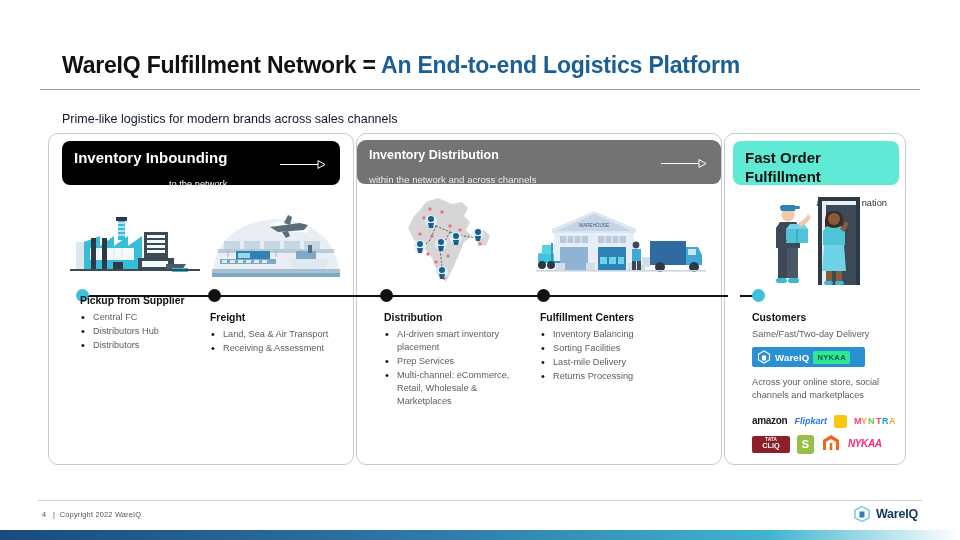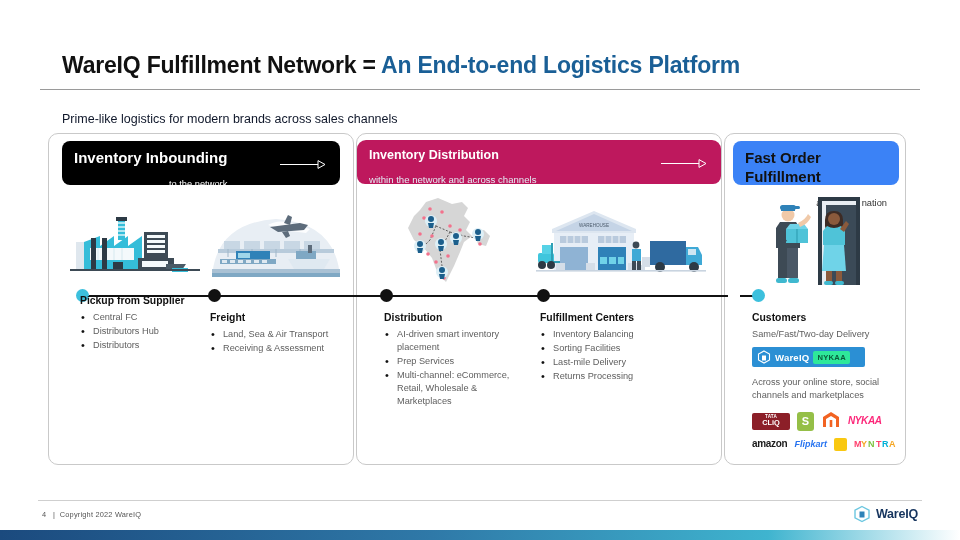--- a/index.html
+++ b/index.html
@@ -24,25 +24,25 @@
   #panel-1 { left: 48px;  top: 133px; width: 306px; height: 332px; }
   #panel-2 { left: 356px; top: 133px; width: 366px; height: 332px; }
   #panel-3 { left: 724px; top: 133px; width: 182px; height: 332px; }
 
   .phdr { position: absolute; border-radius: 8px; padding: 8px 12px 9px 12px; display: flex; align-items: flex-start; }
   .phdr .htitle { font-size: 15px; font-weight: bold; line-height: 1.25; }
   .phdr .hsub   { font-size: 9.3px; line-height: 1.3; margin-top: 10px; text-align: right; }
 
   #hdr-1 { left: 62px; top: 141px; width: 278px; height: 44px; background: #000000; }
   #hdr-1 .htitle, #hdr-1 .hsub { color: #ffffff; }
-  #hdr-2 { left: 357px; top: 140px; width: 364px; height: 44px; background: #be185d;
+  #hdr-2 { left: 357px; top: 140px; width: 364px; height: 44px; background: #737373;
            border-radius: 9px 9px 8px 8px; }
   #hdr-2 .htitle { color:#fff; font-size: 12.5px; }
   #hdr-2 .hsub { color:#e2ecf5; font-size: 9.6px; }
-  #hdr-3 { left: 733px; top: 141px; width: 166px; height: 44px; background: #3b82f6; }
+  #hdr-3 { left: 733px; top: 141px; width: 166px; height: 44px; background: #5eead4; }
   #hdr-3 .htitle { color: #111; }
   #hdr-3 .hsub { color: #333; }
 
   .hdr-arrow { position: absolute; right: 14px; top: 19px; width: 46px; height: 9px; }
 
   
   .illus { position: absolute; }
 
   
   .tl-line { position: absolute; top: 295px; height: 1.6px; background: #111; }
@@ -417,44 +417,44 @@
       <path d="M5 5.5 h4 v5 h-4 Z" fill="#ffffff"></path>
     </svg>
     <span class="rush-logo-txt">WareIQ</span>
     <span class="rush-pill">NYKAA</span>
   </div>
 
   <div class="plain gap">Across your online store, social channels and marketplaces</div>
 
   <div class="logos">
     <div class="logo-row">
-      <span class="tata">
-        <span class="t1">TATA</span>
-        <span class="t2">CLiQ</span>
-      </span>
-      <span class="shopify">S</span>
-      <svg width="20" height="20" viewBox="0 0 20 20">
-        <path d="M10 1 L18 6 L18 16 L15 16 L15 8 L10 5 L5 8 L5 16 L2 16 L2 6 Z" fill="#f26322"></path>
-        <rect x="8.7" y="9" width="2.6" height="7" fill="#f26322"></rect>
-      </svg>
-      <span class="lg lg-nykaa">NYKAA</span>
-    </div>
-    <div class="logo-row">
       <span class="lg lg-amazon">amazon</span>
       <span class="lg lg-flipkart">Flipkart</span>
       <span class="fk-box"></span>
       <svg width="46" height="12" viewBox="0 0 46 12">
         <text x="0" y="9" font-family="Liberation Sans, sans-serif" font-size="9" font-weight="bold" fill="#ff3f6c">M</text>
         <text x="7" y="9" font-family="Liberation Sans, sans-serif" font-size="9" font-weight="bold" fill="#f5a623">Y</text>
         <text x="14" y="9" font-family="Liberation Sans, sans-serif" font-size="9" font-weight="bold" fill="#7cc242">N</text>
         <text x="22" y="9" font-family="Liberation Sans, sans-serif" font-size="9" font-weight="bold" fill="#ff3f6c">T</text>
         <text x="28" y="9" font-family="Liberation Sans, sans-serif" font-size="9" font-weight="bold" fill="#00b0d7">R</text>
         <text x="35" y="9" font-family="Liberation Sans, sans-serif" font-size="9" font-weight="bold" fill="#f5a623">A</text>
       </svg>
     </div>
+    <div class="logo-row">
+      <span class="tata">
+        <span class="t1">TATA</span>
+        <span class="t2">CLiQ</span>
+      </span>
+      <span class="shopify">S</span>
+      <svg width="20" height="20" viewBox="0 0 20 20">
+        <path d="M10 1 L18 6 L18 16 L15 16 L15 8 L10 5 L5 8 L5 16 L2 16 L2 6 Z" fill="#f26322"></path>
+        <rect x="8.7" y="9" width="2.6" height="7" fill="#f26322"></rect>
+      </svg>
+      <span class="lg lg-nykaa">NYKAA</span>
+    </div>
   </div>
 </div>
 
 <div class="footer-rule"></div>
 <div class="footer-text">
   <span>4</span>
   &nbsp;&nbsp;<span>|</span>&nbsp;
   <span>Copyright 2022 WareIQ</span>
 </div>
 <div class="footer-logo">

